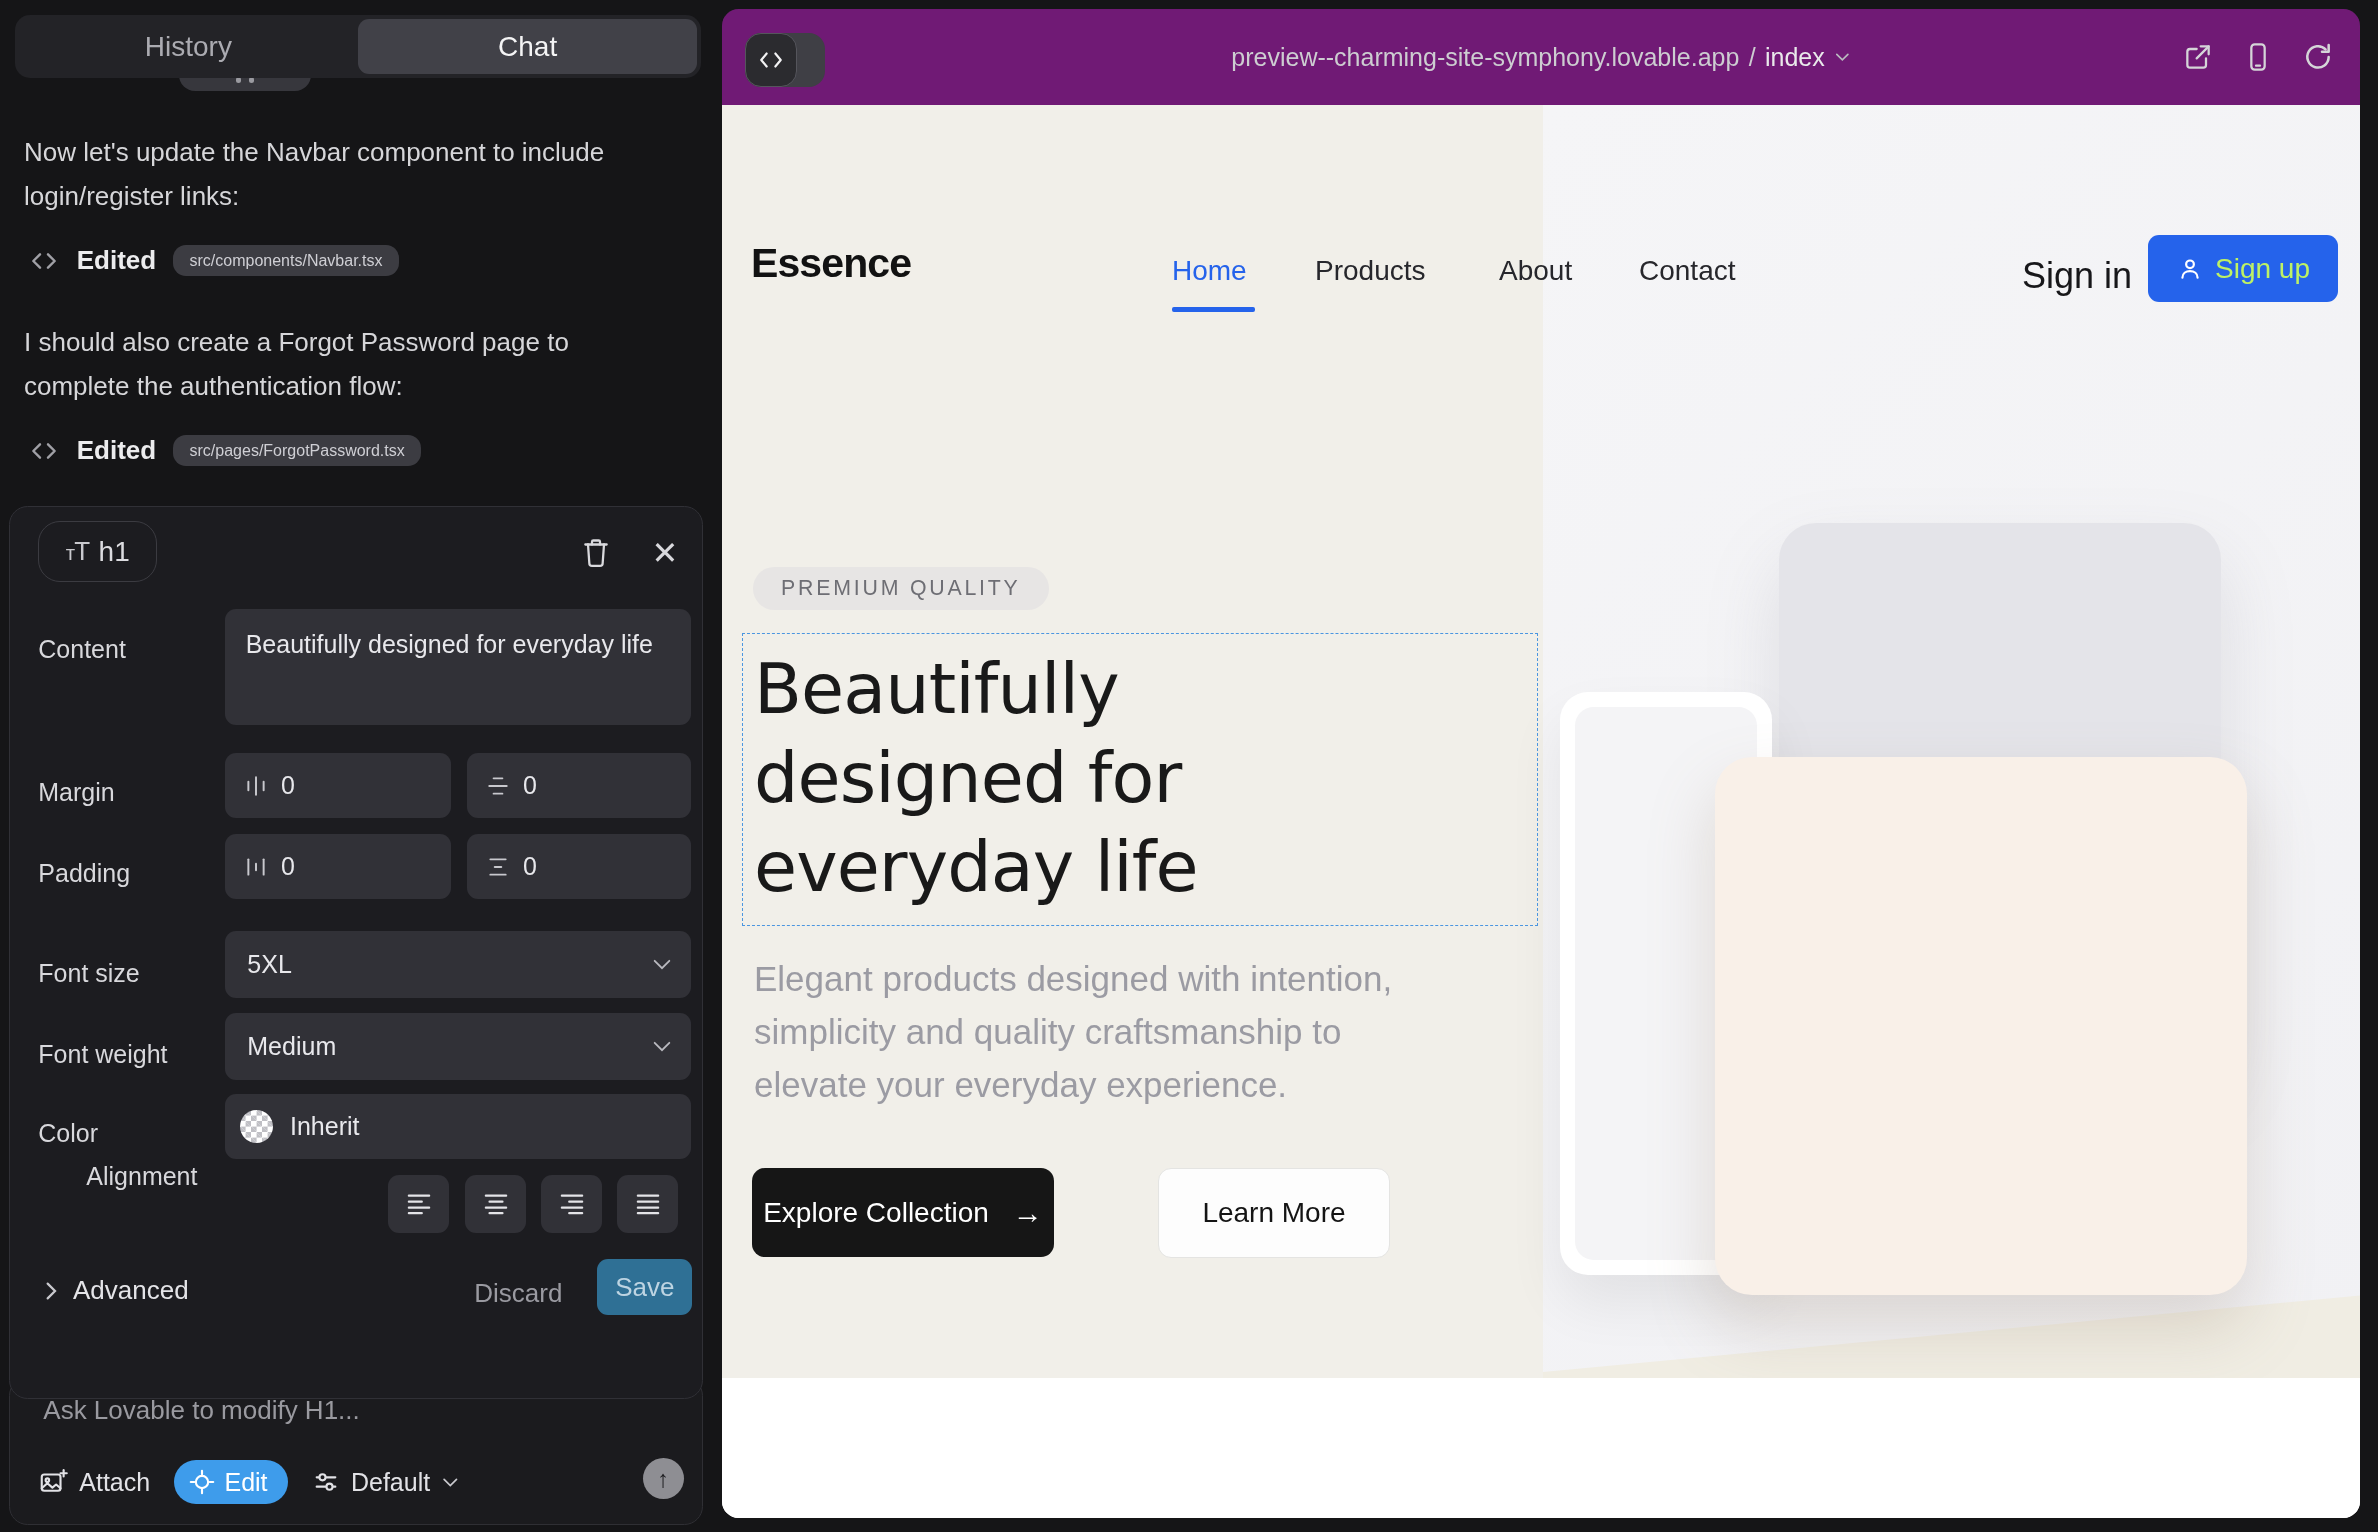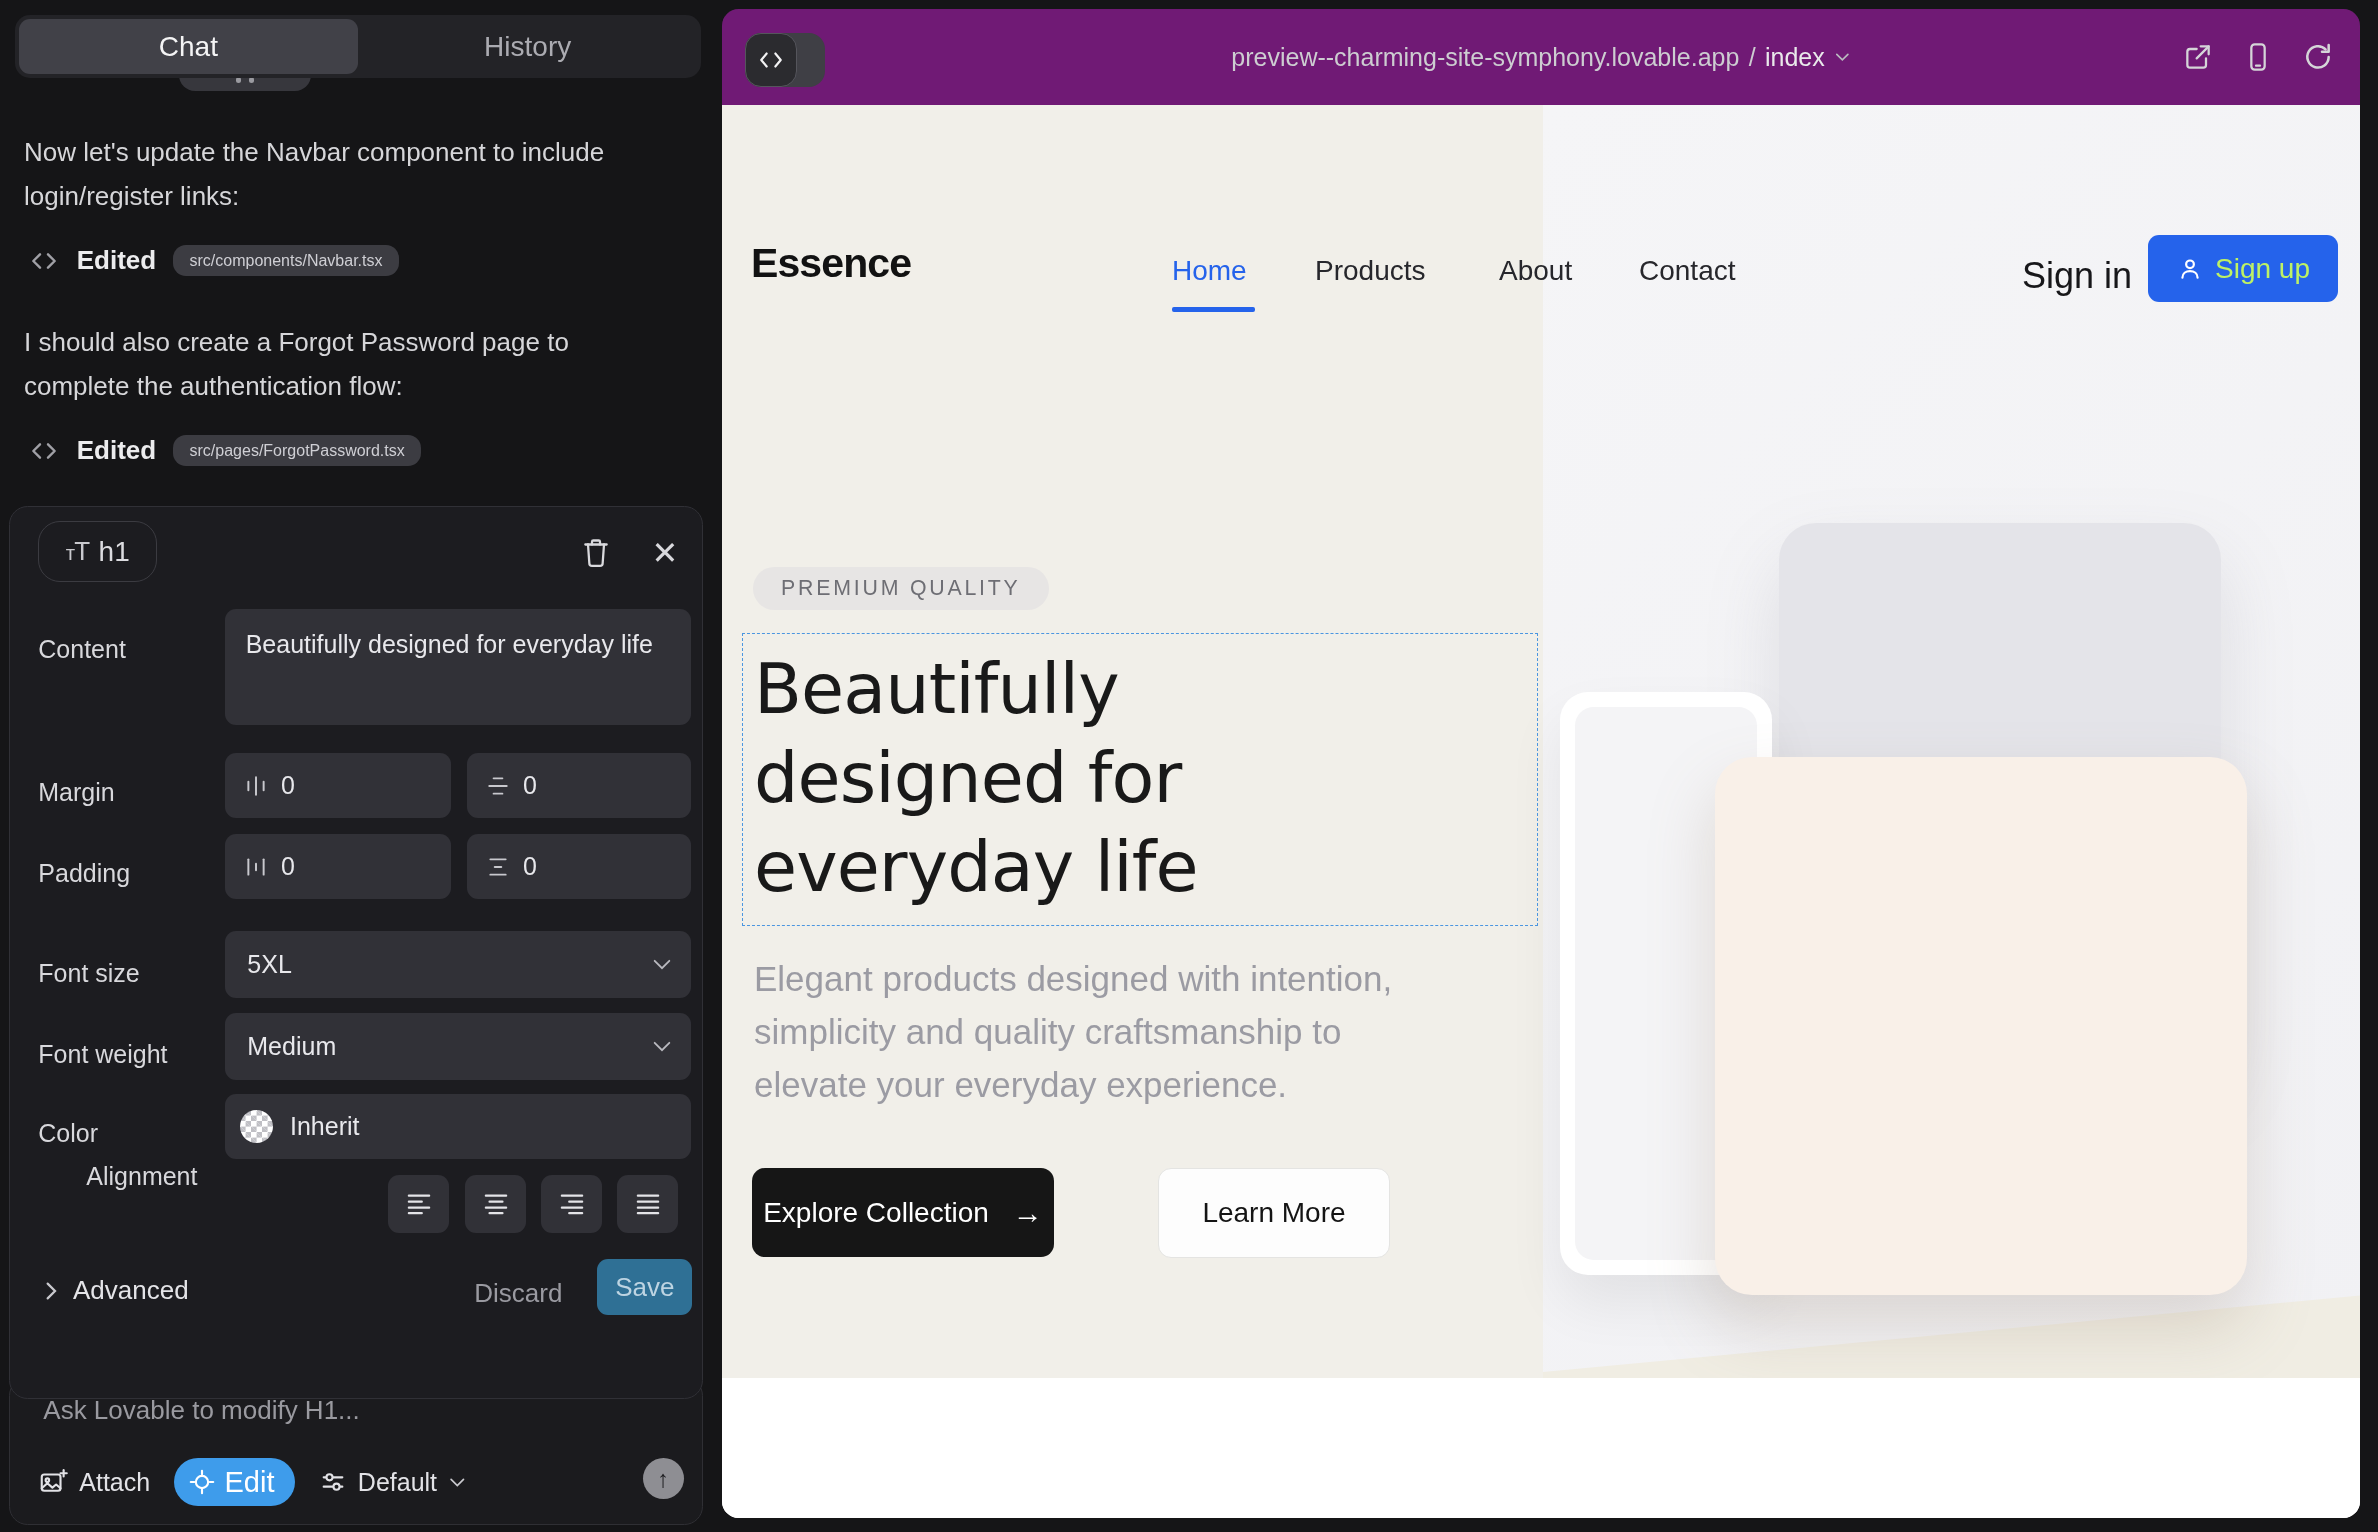--- a/index.html
+++ b/index.html
@@ -42,21 +42,21 @@
   .adv { position:absolute; left:33px; top:768px; display:flex; align-items:center; gap:13px; color:#e4e4e8; font-size:26px; cursor:pointer; }
   .discard { position:absolute; left:464px; top:771px; color:#9a9aa1; font-size:26px; cursor:pointer; }
   .save { position:absolute; left:587px; top:752px; width:95px; height:56px; background:#2f7095; color:#bdd4e2; font-size:26px; border:none; border-radius:11px; cursor:pointer; }
 
   
   .composer { position:absolute; left:9.3px; top:1377px; width:694px; height:148px; background:#1b1b1e; border:0.9px solid #2f2f34; border-radius:18.6px; }
   .composer textarea { position:absolute; left:33px; top:16.7px; width:612px; height:46px; background:transparent; border:none; outline:none; resize:none; font-family:inherit; font-size:26px; color:#e8e8ea; }
   .composer textarea::placeholder { color:#9a9aa0; }
   .comp-row { position:absolute; left:28px; right:22px; top:80px; height:48px; display:flex; align-items:center; gap:24px; }
   .comp-btn { display:flex; align-items:center; gap:11px; color:#e2e2e6; font-size:25px; cursor:pointer; }
-  .edit-pill { background:#3e9ceb; border-radius:24px; padding:7.4px 20.4px 7.4px 15px; color:#fff; display:flex; align-items:center; gap:9.3px; font-size:29px; cursor:pointer; }
+  .edit-pill { background:#3e9ceb; border-radius:24px; padding:7.4px 20.4px 7.4px 15px; color:#fff; display:flex; align-items:center; gap:9.3px; font-size:25px; cursor:pointer; }
   .send { position:absolute; right:18.6px; top:80px; width:41px; height:41px; border-radius:50%; background:#8e8e93; color:#1c1c1f; font-size:24px; display:flex; align-items:center; justify-content:center; cursor:pointer; }
 
   
   .preview { position:absolute; left:722px; top:9.3px; width:1638px; height:1509px; background:#27272a; border-radius:16.7px; overflow:hidden; }
   .topbar { position:absolute; left:0; top:0; width:100%; height:96px; background:#701a75; }
   .toggle { position:absolute; left:23px; top:24px; width:80px; height:54px; background:#3f3f45; border-radius:16px; }
   .toggle .knob { position:absolute; left:0; top:0; width:52px; height:54px; background:#2b2b2f; border:0.9px solid #55555c; border-radius:16px; display:flex; align-items:center; justify-content:center; color:#f2f2f4; }
   .url { position:absolute; left:0; right:0; top:0; height:96px; display:flex; align-items:center; justify-content:center; gap:9.3px; font-size:25px; color:#cdcdd1; }
   .url b { font-weight:normal; color:#e9e9eb; }
   .tb-icons { position:absolute; right:26px; top:0; height:96px; display:flex; align-items:center; gap:28px; color:#d5d5d8; }
@@ -97,22 +97,22 @@
 <div class="app">
 
   <aside class="left">
 
     <div class="hidden-pill">
         <i></i>
         <i></i>
       </div>
 
     <div class="tabs">
+      <div class="tab">History</div>
       <div class="tab active">Chat</div>
-      <div class="tab">History</div>
     </div>
 
     <div class="msg" style="top:130px;">Now let's update the Navbar component to include login/register links:</div>
 
     <div class="edit-row" style="top:239px;">
       <span class="code-ico">
         <svg width="32" height="32" viewBox="0 0 24 24" fill="none" stroke="currentColor" stroke-width="1.8" stroke-linecap="round" stroke-linejoin="round">
             <polyline points="9,7 4,12 9,17"></polyline>
             <polyline points="15,7 20,12 15,17"></polyline>
           </svg>

